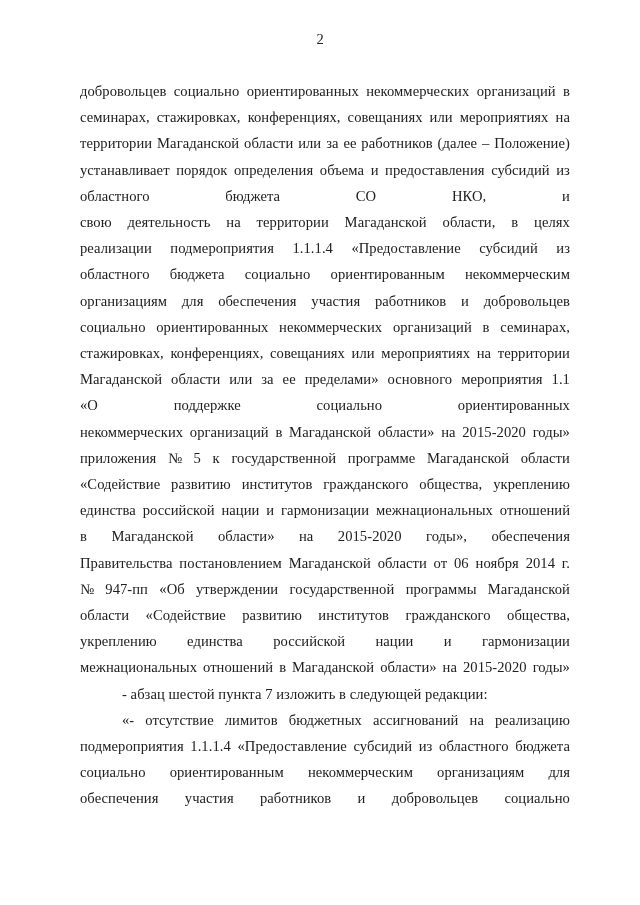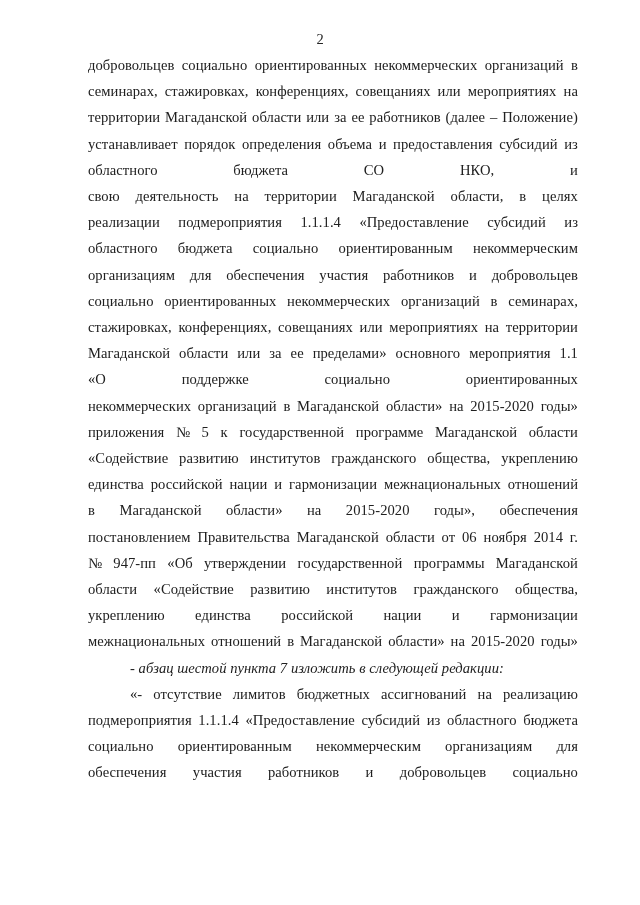--- a/index.html
+++ b/index.html
@@ -29,24 +29,23 @@
     left: 0;
     width: 640px;
     text-align: center;
     font-size: 14.5px;
     line-height: 18px;
     color: #242424;
   }
 
   .doc-body {
     position: absolute;
-    top: 52px;
+    top: 78px;
     left: 80px;
     width: 490px;
-    margin-left: 8px;
   }
 
   .doc-line {
     font-size: 14.6px;
     line-height: 26.2px;
     color: #202020;
     text-align: justify;
     white-space: nowrap;
     letter-spacing: 0.05px;
   }
@@ -71,21 +70,20 @@
     justify-content: space-between;
     padding-left: 42px;
     box-sizing: border-box;
   }
 
   .doc-line.indent-plain {
     display: block;
     padding-left: 42px;
     box-sizing: border-box;
     white-space: pre;
-    font-style: italic;
   }
 </style>
 </head>
 <body>
 
 <div class="page">
 
   <div class="page-number">2</div>
 
   <div class="doc-body" id="doc-body">
@@ -100,21 +98,21 @@
       <div class="doc-line justified"><span>организациям</span><span>для</span><span>обеспечения</span><span>участия</span><span>работников</span><span>и</span><span>добровольцев</span></div>
       <div class="doc-line justified"><span>социально</span><span>ориентированных</span><span>некоммерческих</span><span>организаций</span><span>в</span><span>семинарах,</span></div>
       <div class="doc-line justified"><span>стажировках,</span><span>конференциях,</span><span>совещаниях</span><span>или</span><span>мероприятиях</span><span>на</span><span>территории</span></div>
       <div class="doc-line justified"><span>Магаданской</span><span>области</span><span>или</span><span>за</span><span>ее</span><span>пределами»</span><span>основного</span><span>мероприятия</span><span>1.1</span></div>
       <div class="doc-line justified"><span>«О</span><span>поддержке</span><span>социально</span><span>ориентированных</span></div>
       <div class="doc-line justified"><span>некоммерческих</span><span>организаций</span><span>в</span><span>Магаданской</span><span>области»</span><span>на</span><span>2015-2020</span><span>годы»</span></div>
       <div class="doc-line justified"><span>приложения</span><span>№</span><span>5</span><span>к</span><span>государственной</span><span>программе</span><span>Магаданской</span><span>области</span></div>
       <div class="doc-line justified"><span>«Содействие</span><span>развитию</span><span>институтов</span><span>гражданского</span><span>общества,</span><span>укреплению</span></div>
       <div class="doc-line justified"><span>единства</span><span>российской</span><span>нации</span><span>и</span><span>гармонизации</span><span>межнациональных</span><span>отношений</span></div>
       <div class="doc-line justified"><span>в</span><span>Магаданской</span><span>области»</span><span>на</span><span>2015-2020</span><span>годы»,</span><span>обеспечения</span></div>
-      <div class="doc-line justified"><span>постановлением</span><span>Правительства</span><span>Магаданской</span><span>области</span><span>от</span><span>06</span><span>ноября</span><span>2014</span><span>г.</span></div>
+      <div class="doc-line justified"><span>Правительства</span><span>постановлением</span><span>Магаданской</span><span>области</span><span>от</span><span>06</span><span>ноября</span><span>2014</span><span>г.</span></div>
       <div class="doc-line justified"><span>№</span><span>947-пп</span><span>«Об</span><span>утверждении</span><span>государственной</span><span>программы</span><span>Магаданской</span></div>
       <div class="doc-line justified"><span>области</span><span>«Содействие</span><span>развитию</span><span>институтов</span><span>гражданского</span><span>общества,</span></div>
       <div class="doc-line justified"><span>укреплению</span><span>единства</span><span>российской</span><span>нации</span><span>и</span><span>гармонизации</span></div>
       <div class="doc-line justified"><span>межнациональных</span><span>отношений</span><span>в</span><span>Магаданской</span><span>области»</span><span>на</span><span>2015-2020</span><span>годы»</span></div>
       <div class="doc-line indent-plain">- абзац шестой пункта 7 изложить в следующей редакции:</div>
       <div class="doc-line indent">
         <span>«-</span>
         <span>отсутствие</span>
         <span>лимитов</span>
         <span>бюджетных</span>

